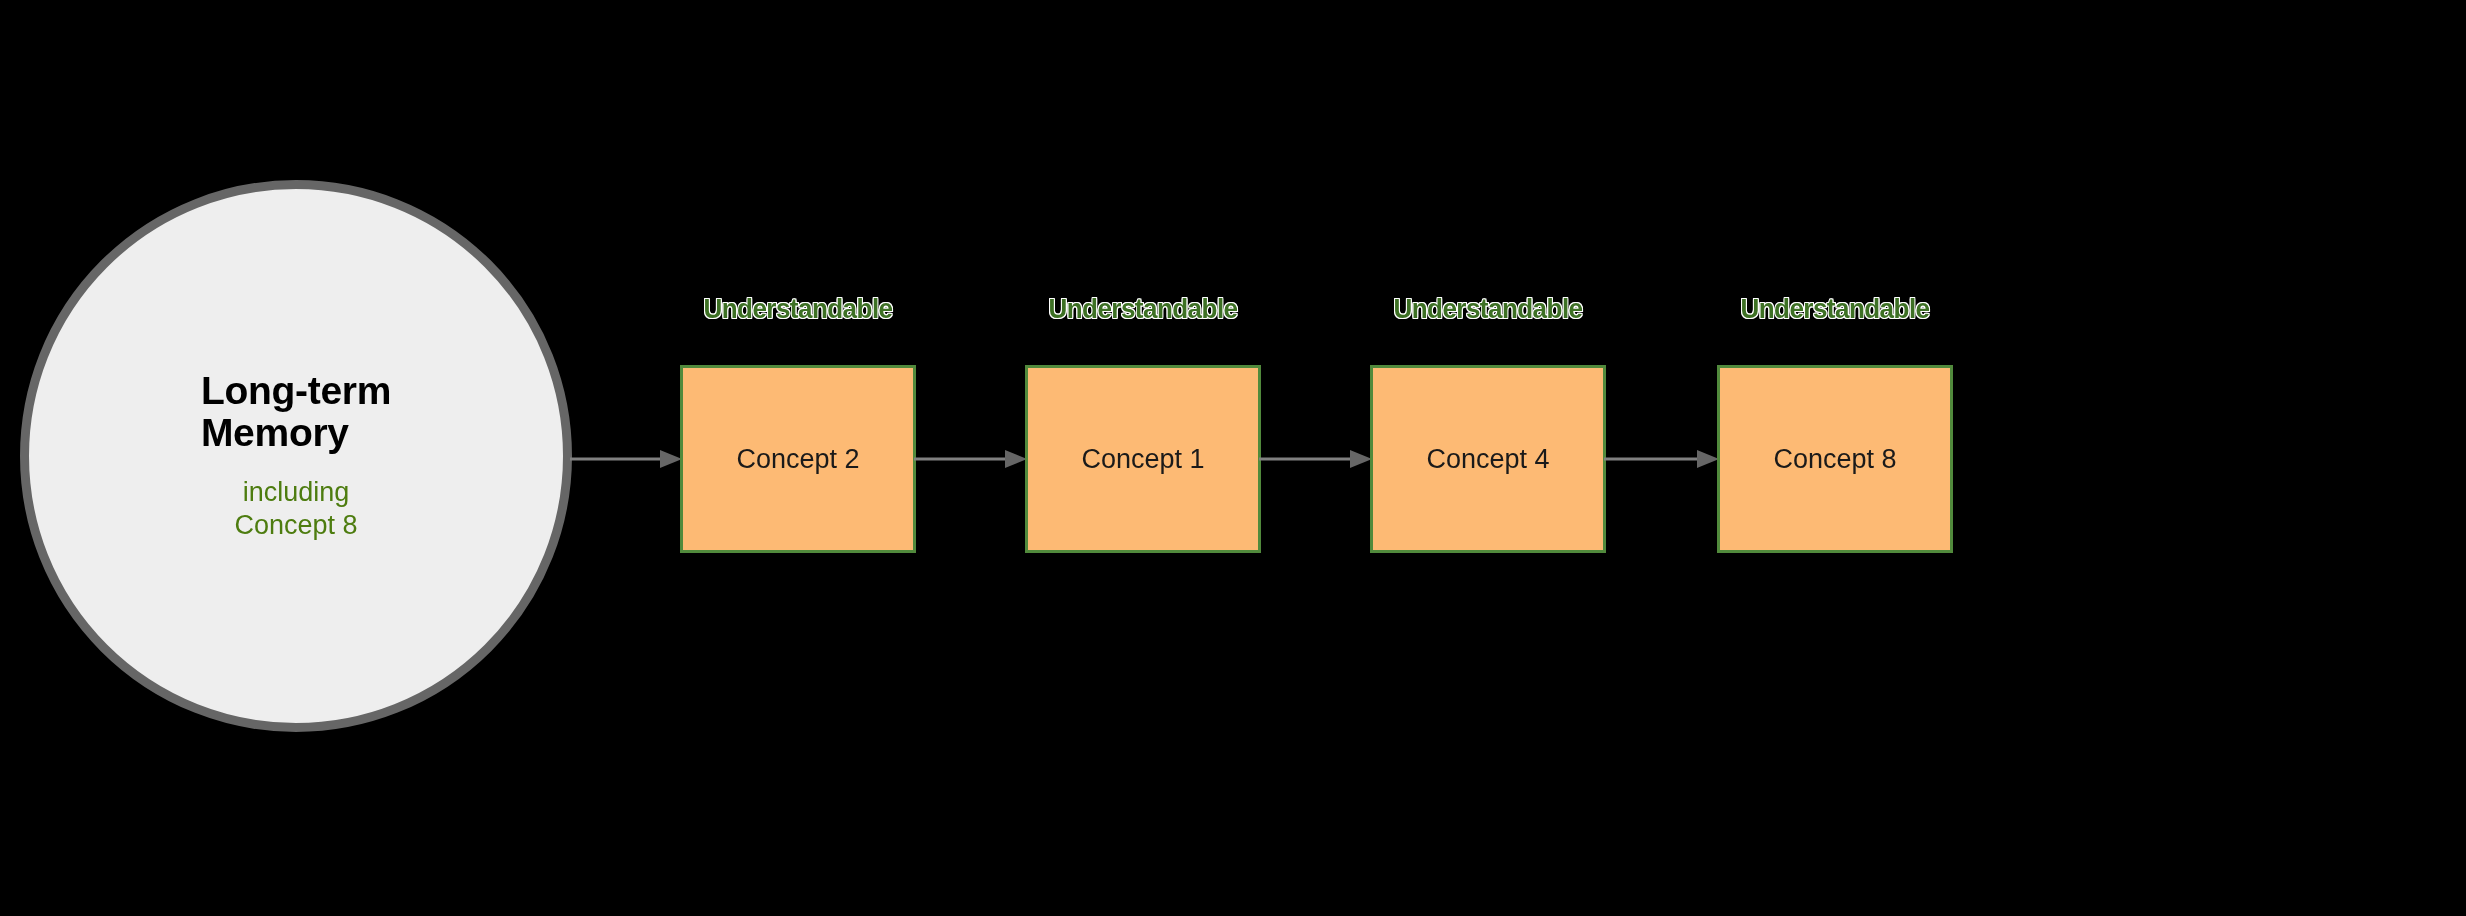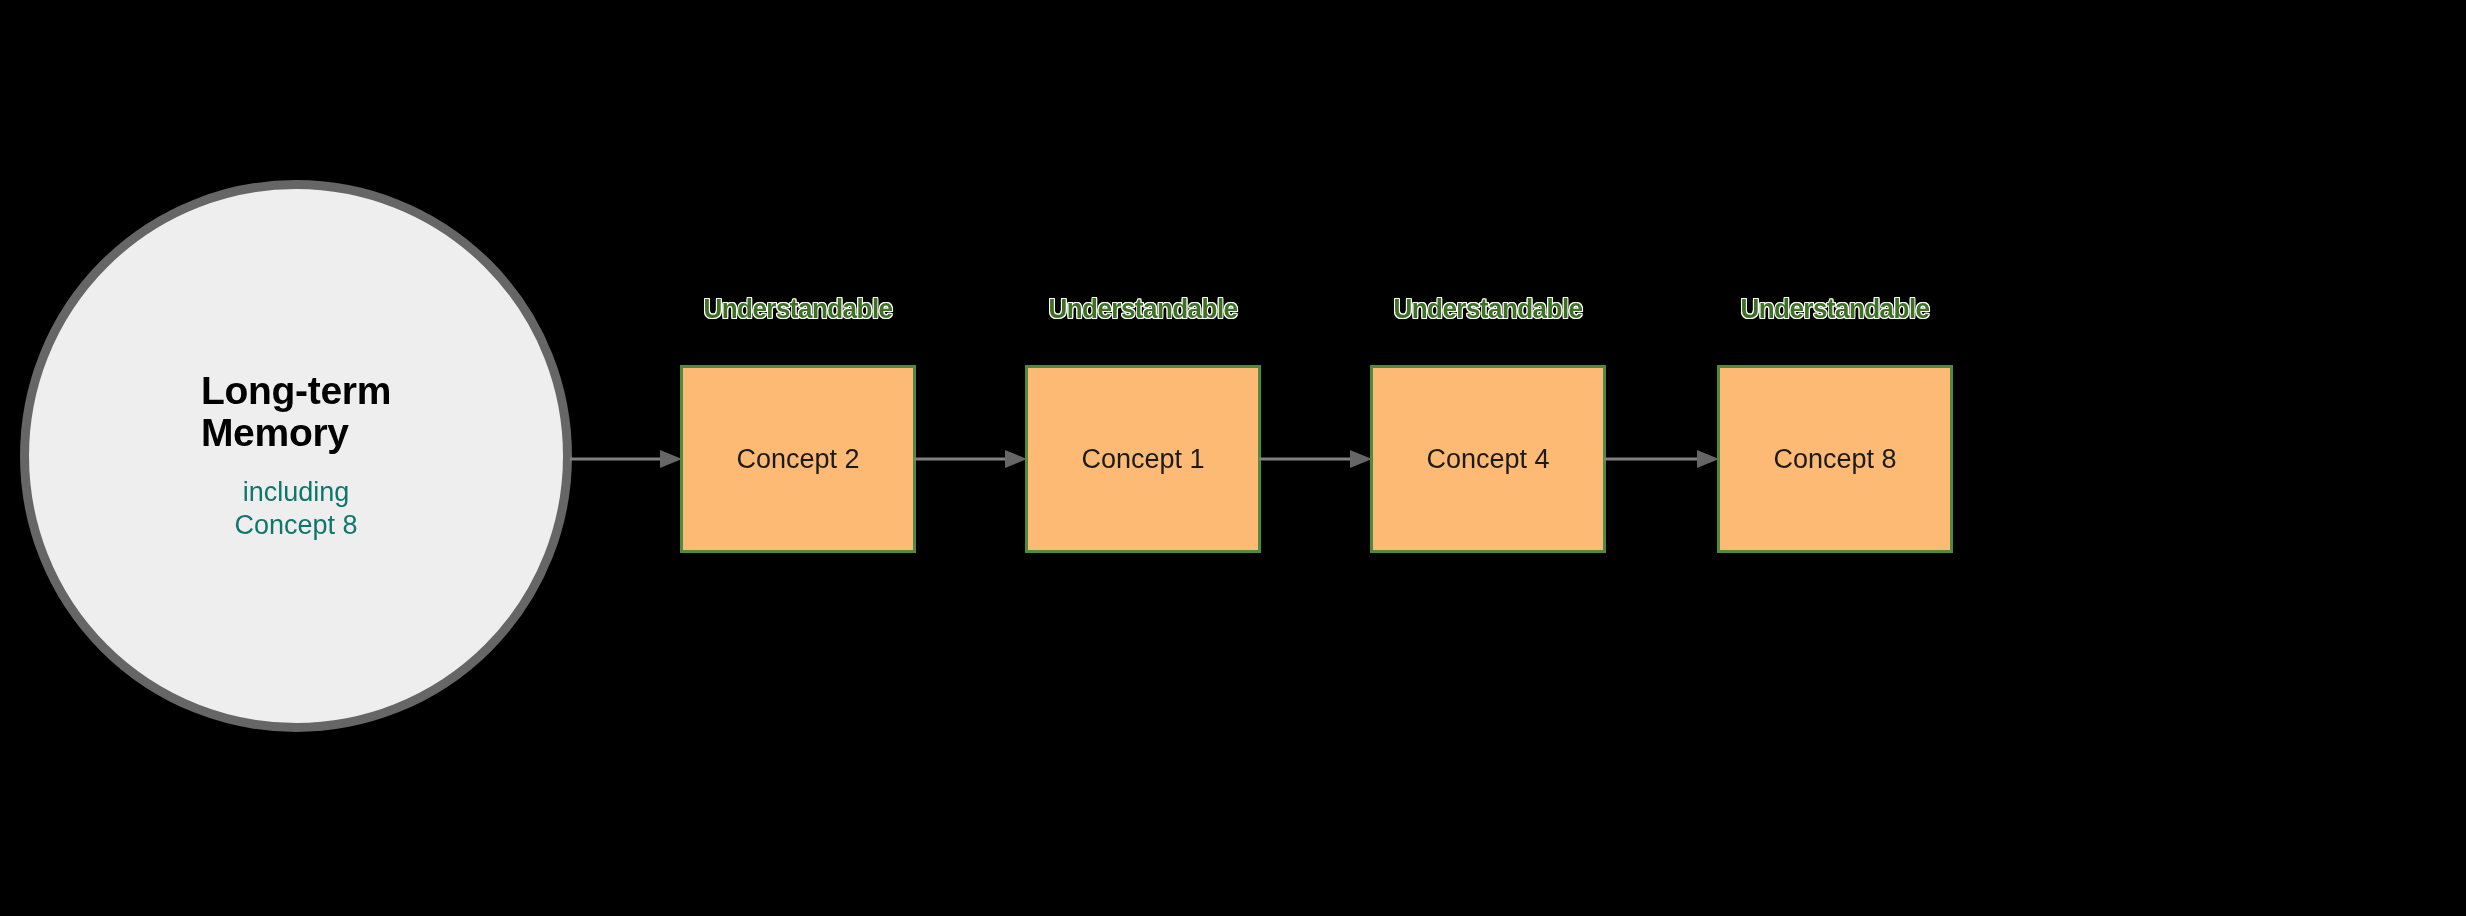--- a/index.html
+++ b/index.html
@@ -37,21 +37,21 @@
     font-weight: bold;
     color: #000000;
     line-height: 1.08;
     text-align: left;
     letter-spacing: -0.3px;
   }
   .memory-sub {
     margin-top: 22px;
     font-size: 27px;
     font-weight: normal;
-    color: #0f766e;
+    color: #4d7c0f;
     line-height: 1.22;
     text-align: center;
   }
 
   
   .concept-box {
     position: absolute;
     width: 158px;
     height: 188px;
     background: #fdba74;

